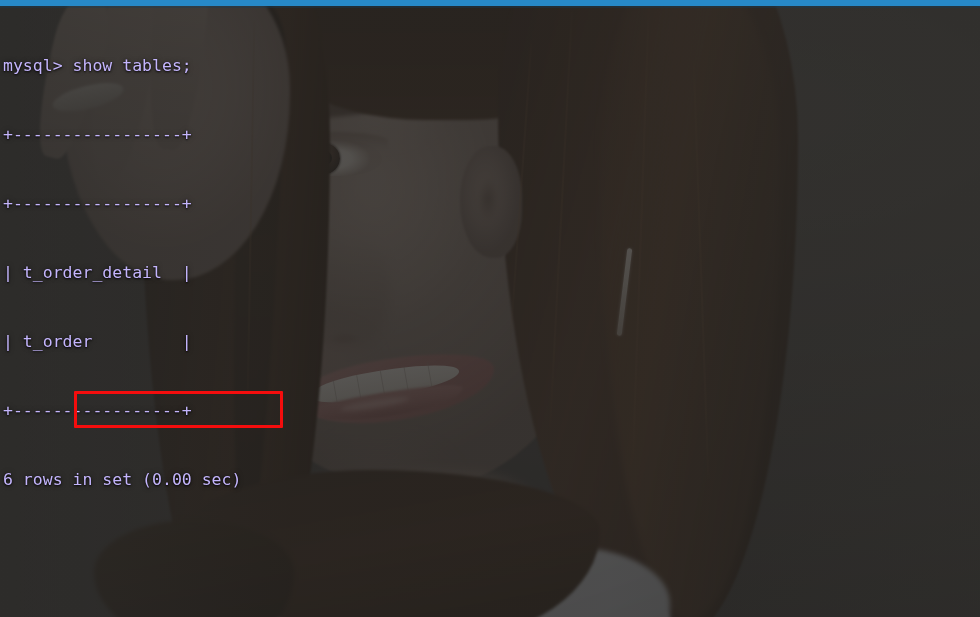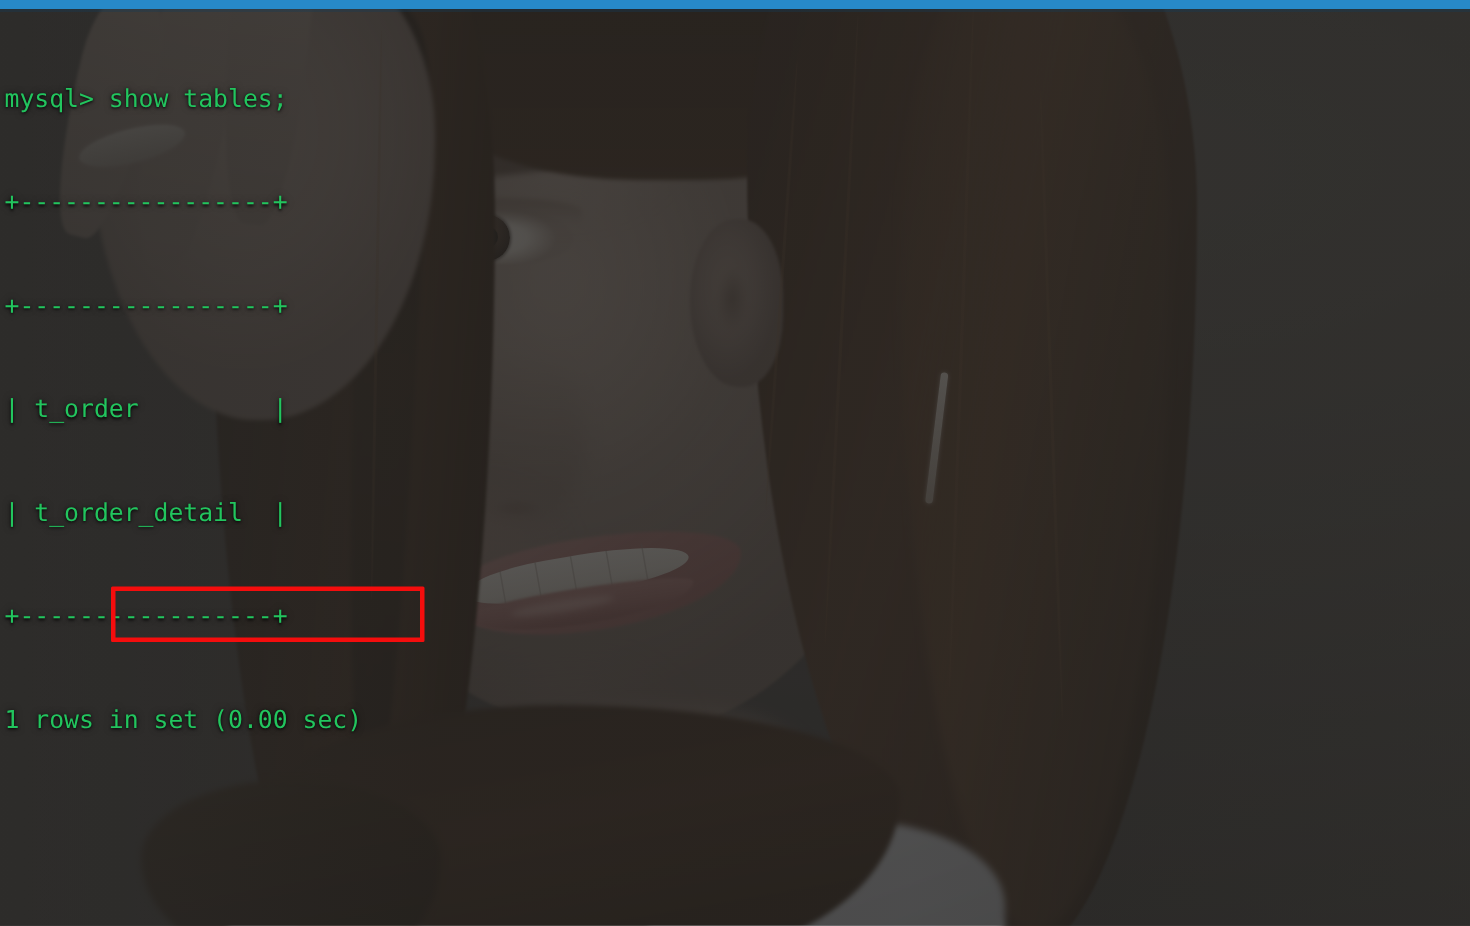--- a/index.html
+++ b/index.html
@@ -263,21 +263,21 @@
     background:rgba(20,60,90,.35);z-index:40;
   }
 
   
   #term{
     position:absolute;left:0;top:8px;width:980px;height:609px;
     z-index:30;
     font-family:"DejaVu Sans Mono","Liberation Mono",monospace;
     font-size:16.5px;
     line-height:23px;
-    color:#22c55e;
+    color:#c4b5fd;
     white-space:pre;
     letter-spacing:0px;
     text-shadow:0 1px 2px rgba(0,0,0,.85), 0 0 5px rgba(0,0,0,.55);
   }
   .ln{height:23px;padding-left:3px;}
   .blank{height:23px;}
 
   
   #redbox{
     position:absolute;left:74px;top:391px;width:203px;height:31px;
@@ -360,24 +360,24 @@
   <div id="dim"></div>
   <div id="dim2"></div>
 
   <div id="topbar"></div>
   <div id="topbarShade"></div>
 
   <div id="term">
     <div class="ln">mysql&gt; show tables;</div>
     <div class="ln">+-----------------+</div>
     <div class="ln">+-----------------+</div>
+    <div class="ln">| t_order_detail  |</div>
     <div class="ln">| t_order         |</div>
-    <div class="ln">| t_order_detail  |</div>
     <div class="ln">+-----------------+</div>
-    <div class="ln">1 rows in set (0.00 sec)</div>
+    <div class="ln">6 rows in set (0.00 sec)</div>
     <div class="ln blank"></div>
     
     
     
     
     
     
     
     
     

